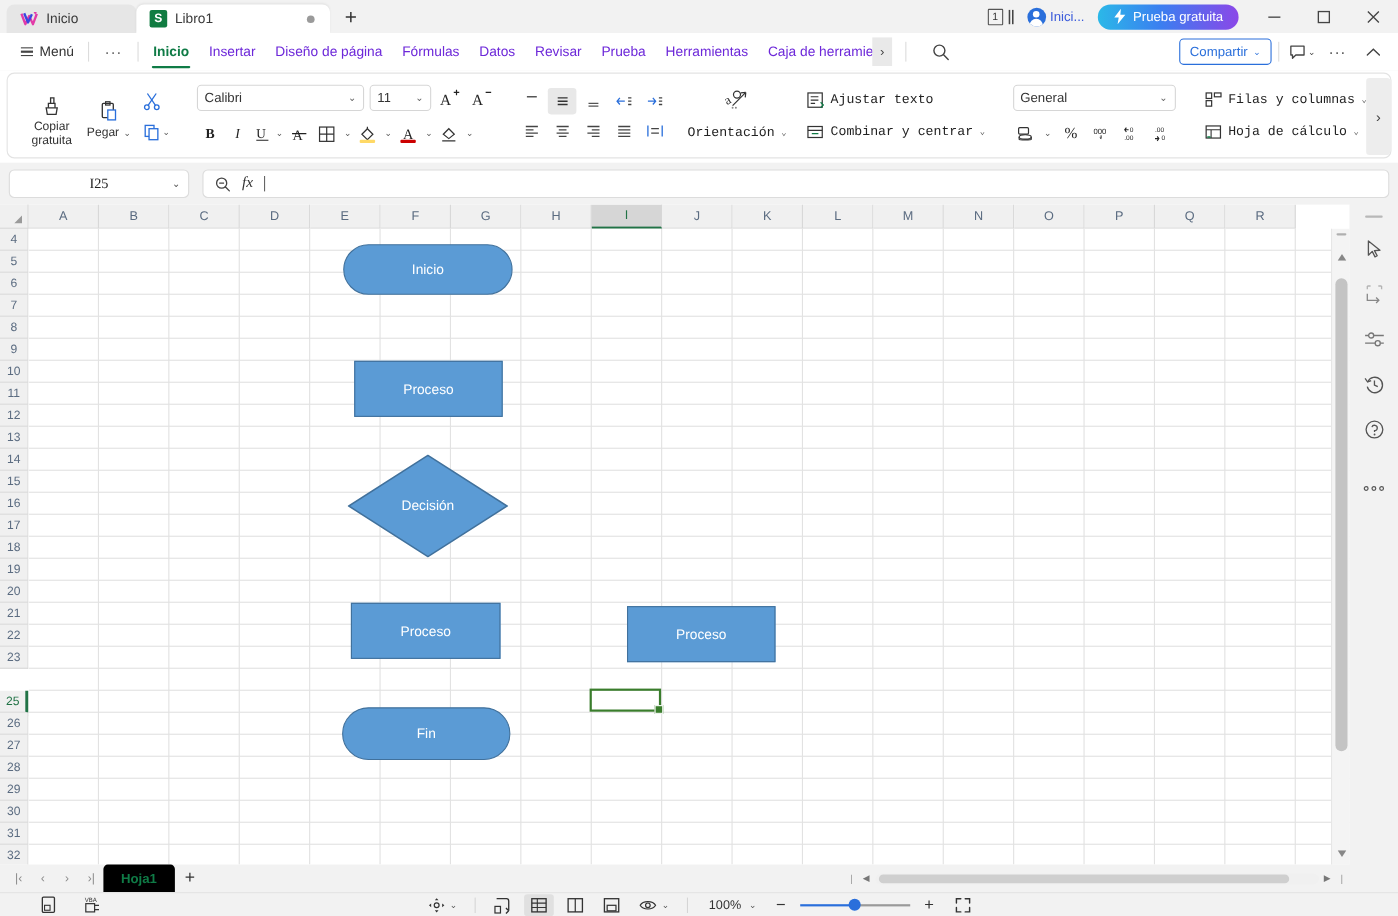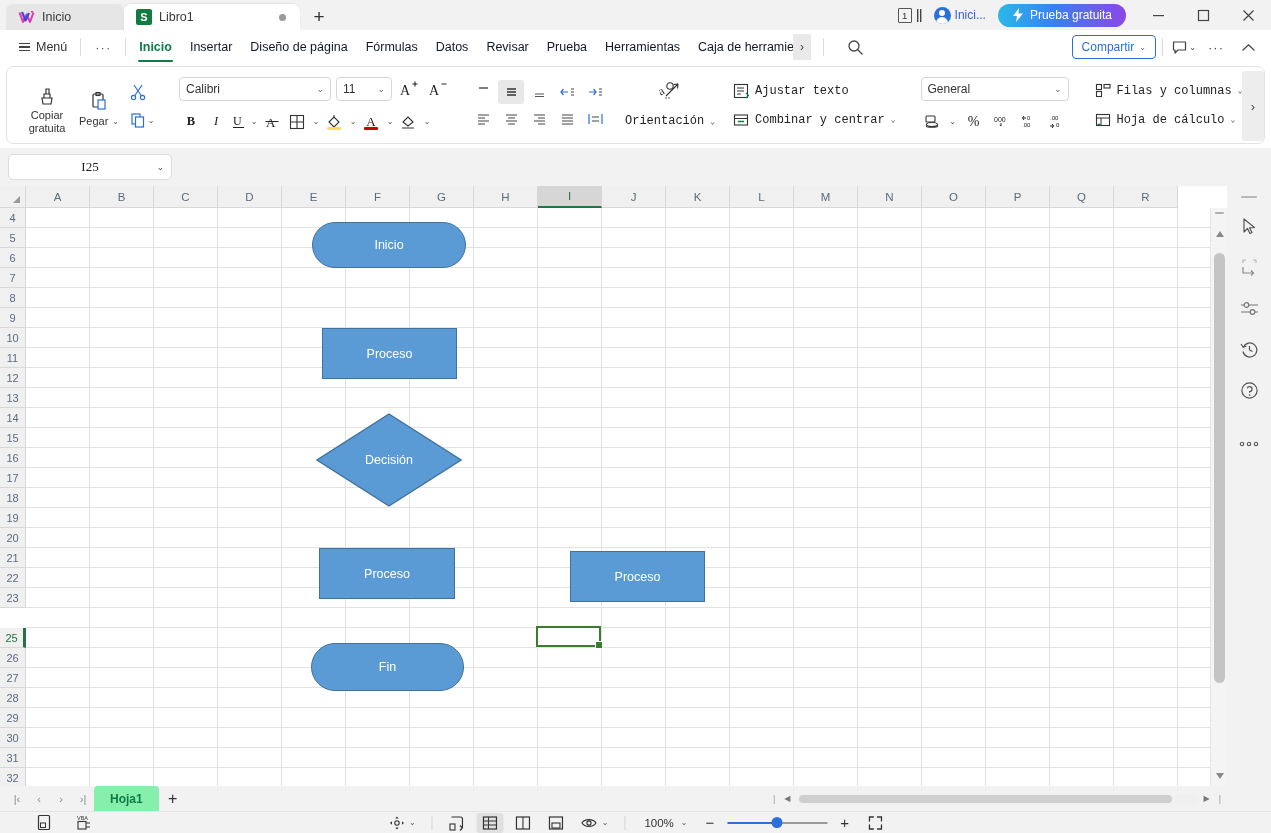--- a/index.html
+++ b/index.html
@@ -68,21 +68,21 @@
     position: absolute; left: 0; top: 30px; width: 1271px; height: 34px;
     background: #fff; display: flex; align-items: center; padding-left: 10px;
   }
   .menu-btn { display:flex; align-items:center; gap:6px; font-size:12.5px; color:#333; padding:0 9px; height:26px; cursor:default;}
   .hamburger { display:flex; flex-direction:column; justify-content:center; gap:2.5px; width:11px;}
   .hamburger i { display:block; height:1.3px; background:#444; width:100%; }
   .mdots { font-size: 13px; color:#555; padding: 0 10px; letter-spacing:1px; cursor:default; }
   .vsep { width:1px; height:18px; background:#dcdcdc; margin:0 4px; }
   .ribbon-tabs { display:flex; align-items:center; height:34px; }
   .rtab {
-    position: relative; font-size: 12.5px; color:#0f172a; padding: 0 9px; height:32px;
+    position: relative; font-size: 12.5px; color:#6d28d9; padding: 0 9px; height:32px;
     display:flex; align-items:center; cursor:default; white-space:nowrap;
   }
   .rtab.active { color:#0f7b46; font-weight:bold; }
   .rtab.active::after {
     content:''; position:absolute; left:8px; right:8px; bottom:1px; height:2.5px; background:#0f7b46; border-radius:2px;
   }
   .rtab.clipped { max-width: 104px; overflow: hidden; }
   .chev-more {
     width: 18px; height: 26px; background: #e9e9e9; display:flex; align-items:center;
     justify-content:center; font-size: 12px; color:#444; cursor:default;
@@ -208,21 +208,21 @@
   
   .rail { position:absolute; right:0; top:186px; width:44px; height:600px; background:#f2f2f2; }
   .rail-ic { width:44px; height:41px; display:flex; align-items:center; justify-content:center; color:#555; cursor:default;}
   .rail-divider { width:16px; height:2px; background:#b8b8b8; margin:10px auto 8px; border-radius:1px;}
 
   
   .sheetbar { position:absolute; left:0; top:786px; width:1271px; height:25px; background:#f2f2f2; display:flex; align-items:center;}
   .navg { display:flex; align-items:center; padding-left:6px; gap:0px; }
   .navbtn { width:22px; height:22px; display:flex; align-items:center; justify-content:center; font-size:11px; color:#8a8a8a; cursor:default;}
   .stab {
-    height:25px; padding:0 16px; display:flex; align-items:center; background:#86efac;
+    height:25px; padding:0 16px; display:flex; align-items:center; background:#000000;
     font-size:12px; font-weight:bold; color:#0f7b46; border-radius:4px 4px 0 0; cursor:default;
   }
   .addsheet { width:28px; height:25px; display:flex; align-items:center; justify-content:center; font-size:16px; color:#333; cursor:default;}
   .hscroll-wrap { margin-left:auto; display:flex; align-items:center; height:25px; padding-right:46px; }
   .hs-edge { font-size:9px; color:#999; padding:0 4px; cursor:default;}
   .hs-arrow { font-size:8px; color:#777; padding:0 5px; cursor:default;}
   .hs-track { width:403px; height:10px; background:#f0f0f0; border-radius:5px; position:relative; }
   .hs-thumb { position:absolute; left:3px; top:1px; height:8px; width:373px; background:#cfcfcf; border-radius:4px; }
 
   
@@ -671,20 +671,30 @@
       </div>
 
       <div class="ribbon-expand">›</div>
     </div>
   </div>
 
   <div class="formulabar">
     <div class="namebox">
       <span>I25</span>
       <span class="nbchev">⌄</span>
+    </div>
+    <div class="fxwrap">
+      <svg width="15" height="15" viewBox="0 0 15 15">
+        <circle cx="6.5" cy="6.5" r="4.6" fill="none" stroke="#444" stroke-width="1.2"></circle>
+        <path d="M4.3 6.5 H8.7" stroke="#444" stroke-width="1.2"></path>
+        <path d="M10 10 L13.5 13.5" stroke="#444" stroke-width="1.2" stroke-linecap="round"></path>
+      </svg>
+      <span class="fxsym">fx</span>
+      <span class="fxcaret"></span>
+      <span style="font-size:12px;color:#222"></span>
     </div>
   </div>
 
   <div class="sheetarea">
     <div class="corner"></div>
     <div class="colheads" id="colheads">
         <div class="ch" style="left: 0px; width: 64px;">A</div>
         <div class="ch" style="left: 64px; width: 64px;">B</div>
         <div class="ch" style="left: 128px; width: 64px;">C</div>
         <div class="ch" style="left: 192px; width: 64px;">D</div>

